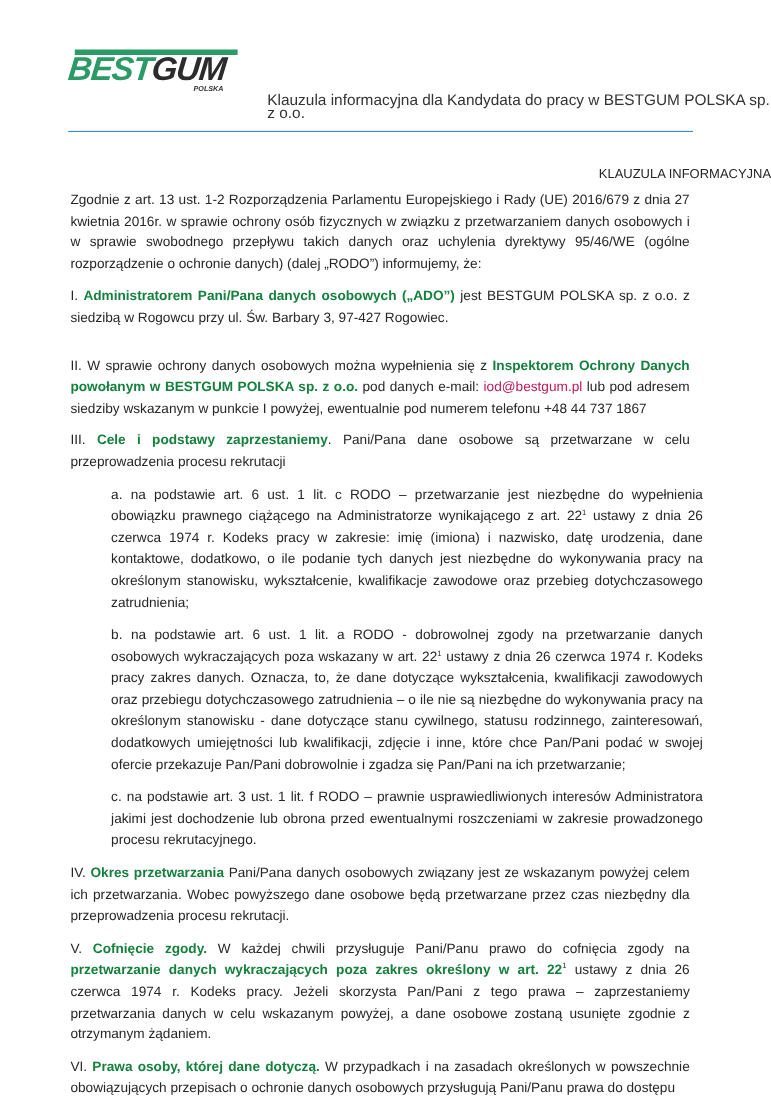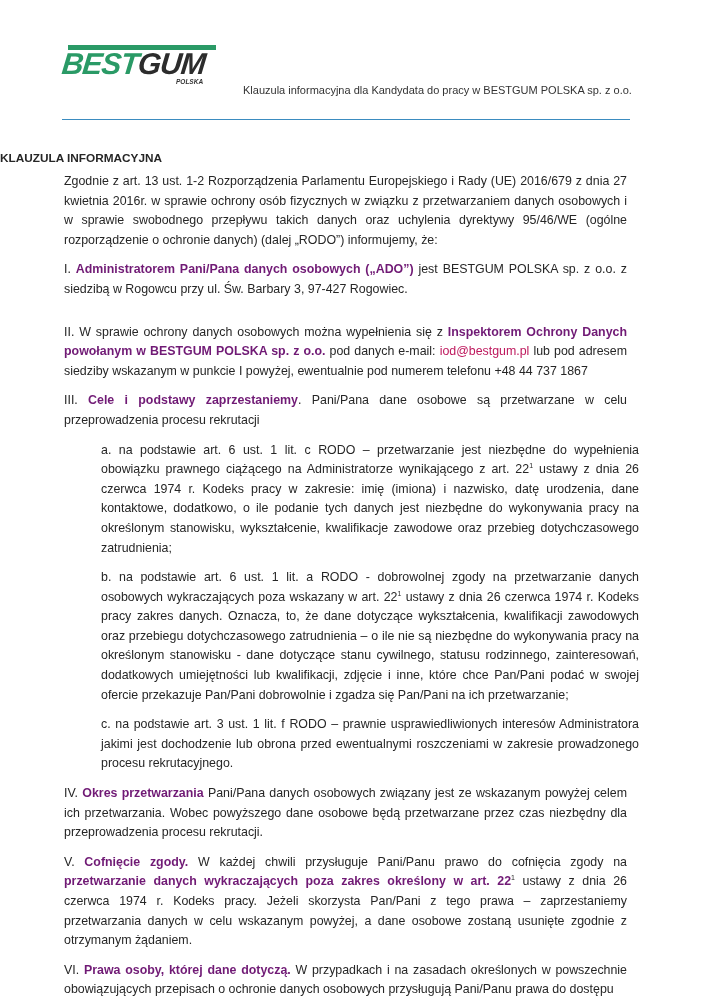--- a/index.html
+++ b/index.html
@@ -7,29 +7,29 @@
     width:701px; height:1001px; overflow:hidden; background:#ffffff;
     font-family:"Liberation Sans", sans-serif; color:#262626;
     position:relative;
   }
   .logo { position:absolute; left:62px; top:45px; width:160px; height:42px; }
   .logo-bar { position:absolute; left:6px; top:0; width:148px; height:5px; background:#2a9a66; }
   .logo-text { position:absolute; left:0; top:4px; font-weight:bold; font-style:italic; font-size:30px; letter-spacing:-1px; line-height:30px; transform:skewX(-6deg); }
   .logo-best { color:#2a9a66; }
   .logo-gum { color:#2c2c2c; }
   .logo-polska { position:absolute; left:114px; top:33px; font-size:6.5px; font-style:italic; font-weight:bold; color:#333; }
-  .header-caption { position:absolute; left:243px; top:84px; font-size:11px; color:#333; line-height:12px; }
+  .header-caption { position:absolute; left:243px; top:84px; font-size:14px; color:#333; line-height:12px; }
   .header-caption .l2 { padding-left:50px; }
   .rule { position:absolute; left:62px; top:119px; width:568px; height:1px; background:#3b8cc0; }
-  .title { position:absolute; left:0; width:701px; top:151px; text-align:left; font-weight:bold; font-size:11.8px; }
+  .title { position:absolute; left:0; width:701px; top:151px; text-align:right; font-weight:normal; font-size:11.8px; }
   .doc { position:absolute; left:64px; top:172px; width:575px; font-size:12.4px; line-height:19.6px; text-align:justify; }
   .p { margin:0 12px 10px 0; }
   .p.gap { margin-bottom:23px; }
   .sub { margin:0 0 10px 37px; }
-  b { font-weight:bold; color:#701a75; }
+  b { font-weight:bold; color:#15803d; }
   .link { color:#be185d; }
   sup { font-size:7px; vertical-align:5px; line-height:0; }
 </style>
 </head>
 <body>
 
 <div class="logo">
   <div class="logo-bar"></div>
   <div class="logo-text"><span class="logo-best">BEST</span><span class="logo-gum">GUM</span></div>
   <div class="logo-polska">POLSKA</div>

